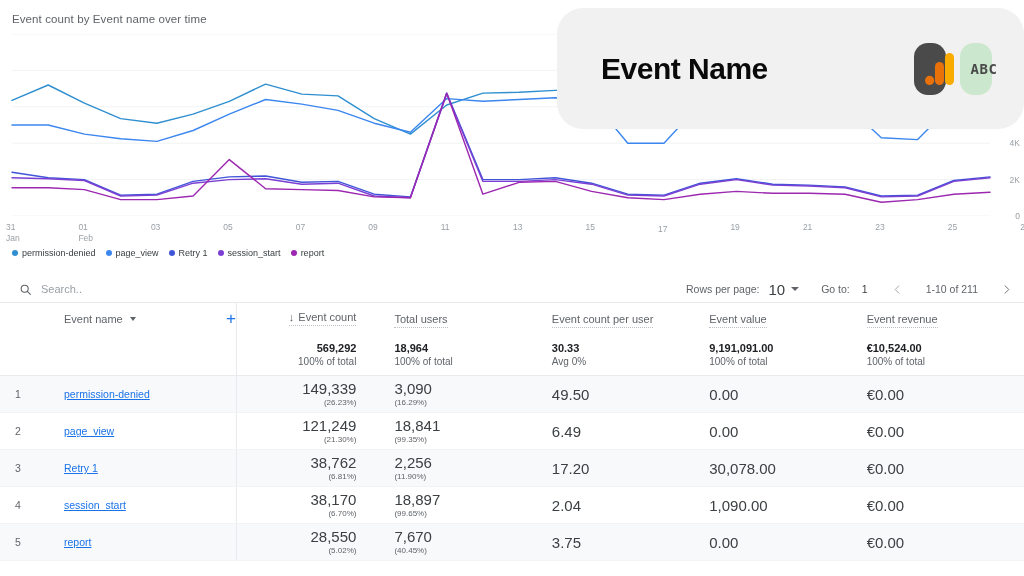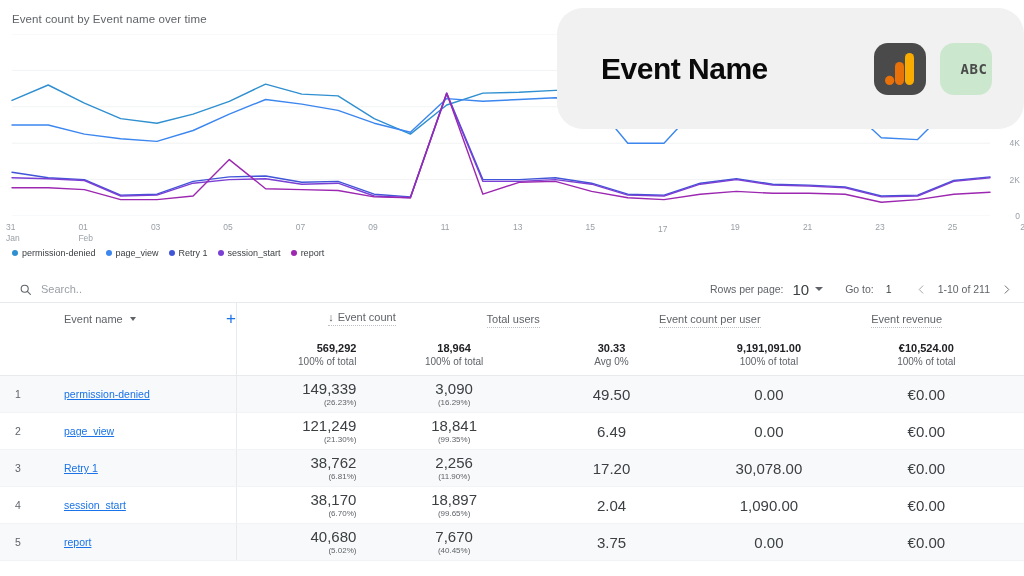--- a/index.html
+++ b/index.html
@@ -37,52 +37,52 @@
   
   .overlay-card {
     position: absolute; left: 557px; top: 8px; width: 467px; height: 121px;
     background: #f1f1f1; border-radius: 26px;
     display: flex; align-items: center; padding: 0 32px 0 44px; gap: 14px;
   }
   .overlay-title {
     font-size: 30px; font-weight: 700; color: #0a0a0a;
     letter-spacing: -.5px; flex: 1;
   }
-  .app-icon { width: 52px; height: 52px; border-radius: 14px; flex: none; position: relative; padding-left: 16px; }
+  .app-icon { width: 32px; height: 52px; border-radius: 14px; flex: none; position: relative; padding-left: 16px; }
   .ga-icon { background: #4a4a4a; }
   .ga-bars { position: absolute; left: 11px; top: 10px; width: 30px; height: 32px; }
   .abc-icon { background: #cbe8ce; display: flex; align-items: center; justify-content: center; }
   .abc-text { font-family: "DejaVu Sans Mono", monospace; font-size: 14px; font-weight: 700; color: #4a4a4a; letter-spacing: .5px; }
 
   
   .search-row {
     position: absolute; left: 0; top: 276px; width: 1024px; height: 27px;
     display: flex; align-items: center; border-bottom: 1px solid #e8eaed;
   }
   .search-box { display: flex; align-items: center; gap: 9px; padding-left: 19px; flex: 1; }
   .search-ph { font-size: 11px; color: #9aa0a6; }
   .pager { display: flex; align-items: center; gap: 0; padding-right: 10px; font-size: 10.5px; color: #5f6368; }
   .pager .lab { margin-right: 9px; }
   .pager .val { color: #3c4043; }
   .caret-s { width: 0; height: 0; border-left: 4px solid transparent; border-right: 4px solid transparent; border-top: 4px solid #5f6368; margin: 0 16px 0 6px; }
   .goto-lab { margin-left: 6px; margin-right: 12px; }
   .goto-val { margin-right: 22px; color: #3c4043; }
   .chev { width: 16px; height: 16px; display: flex; align-items: center; justify-content: center; color: #9aa0a6; }
-  .range { margin: 0 8px; color: #5f6368; white-space: nowrap; }
+  .range { margin: 0 20px; color: #5f6368; white-space: nowrap; }
 
   
   .tbl { position: absolute; left: 0; top: 303px; width: 1024px; }
   .hdr-row { display: flex; height: 31px; align-items: center; }
   .tot-row { display: flex; height: 42px; align-items: center; border-bottom: 1px solid #e8eaed; }
   .data-row { display: flex; height: 37px; align-items: center; border-bottom: 1px solid #f1f3f4; }
   .data-row.alt { background: #f8f9fa; }
 
   .c-idx  { width: 36px; text-align: center; font-size: 10.5px; color: #5f6368; flex: none; }
   .c-name { width: 200px; flex: none; padding-left: 28px; }
-  .c-num  { flex: 1; text-align: center; padding-right: 38px; }
+  .c-num  { flex: 1; text-align: left; padding-right: 38px; }
   .c-num.first { border-left: 1px solid #e8eaed; height: 100%; display: flex; flex-direction: column; justify-content: center; align-items: flex-end; }
 
   .dim-hdr { display: flex; align-items: center; gap: 7px; font-size: 11px; color: #5f6368; }
   .caret-d { width: 0; height: 0; border-left: 3.5px solid transparent; border-right: 3.5px solid transparent; border-top: 4px solid #5f6368; }
   .plus { color: #1a73e8; font-size: 17px; line-height: 1; margin-left: auto; padding-right: 0; }
 
   .m-hdr { font-size: 11px; color: #5f6368; border-bottom: 1px dotted #bdc1c6; padding-bottom: 2px; display: inline-block; }
   .sortarrow { margin-right: 4px; color: #5f6368; }
 
   .big { font-size: 11px; font-weight: bold; color: #202124; line-height: 15px; }
@@ -225,20 +225,23 @@
       <div class="c-num first">
         <span class="m-hdr"><span class="sortarrow">↓</span><span>Event count</span></span>
       </div>
       <div class="c-num">
         <span class="m-hdr">Total users</span>
       </div>
       <div class="c-num">
         <span class="m-hdr">Event count per user</span>
       </div>
       <div class="c-num">
+        <span class="m-hdr">Event value</span>
+      </div>
+      <div class="c-num">
         <span class="m-hdr">Event revenue</span>
       </div>
     </div>
 
     <div class="tot-row">
       <div class="c-idx"></div>
       <div class="c-name"></div>
       <div class="c-num first">
         <div class="big">569,292</div>
         <div class="sub">100% of total</div>
@@ -353,21 +356,21 @@
       <div class="c-num">
         <div class="val">€0.00</div>
       </div>
     </div>
         <div class="data-row alt">
       <div class="c-idx">5</div>
       <div class="c-name name-cell">
         <span class="link">report</span>
       </div>
       <div class="c-num first">
-        <div class="val">40,680</div>
+        <div class="val">28,550</div>
         <div class="pct">(5.02%)</div>
       </div>
       <div class="c-num">
         <div class="val">7,670</div>
         <div class="pct">(40.45%)</div>
       </div>
       <div class="c-num">
         <div class="val">3.75</div>
       </div>
       <div class="c-num">

